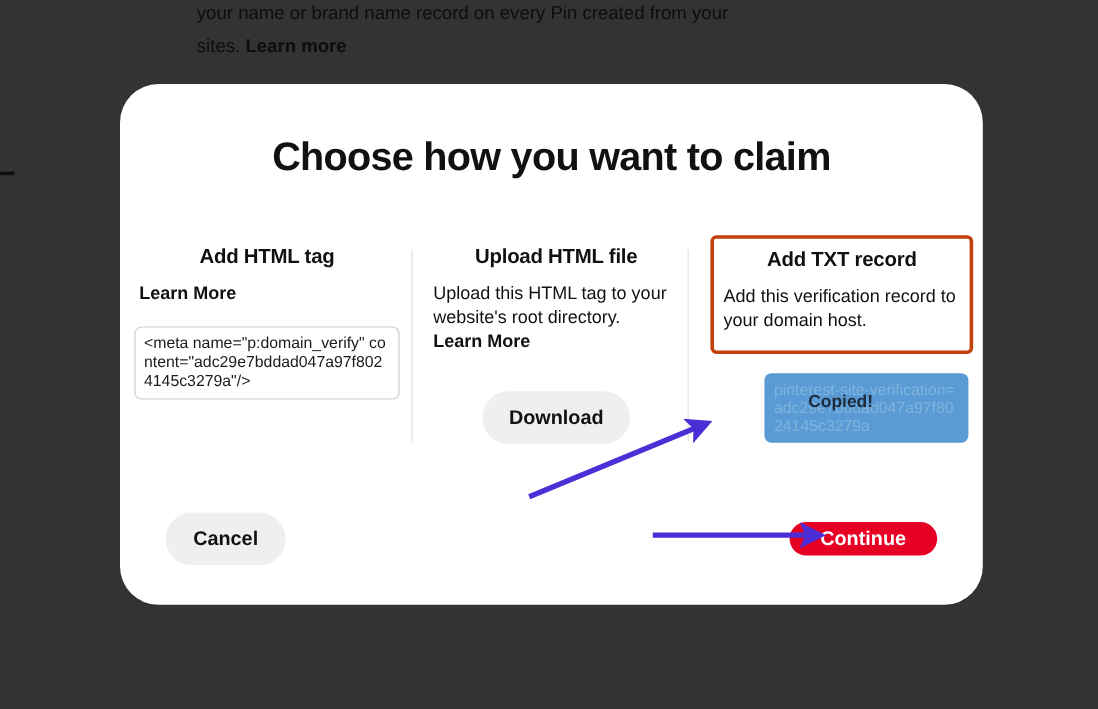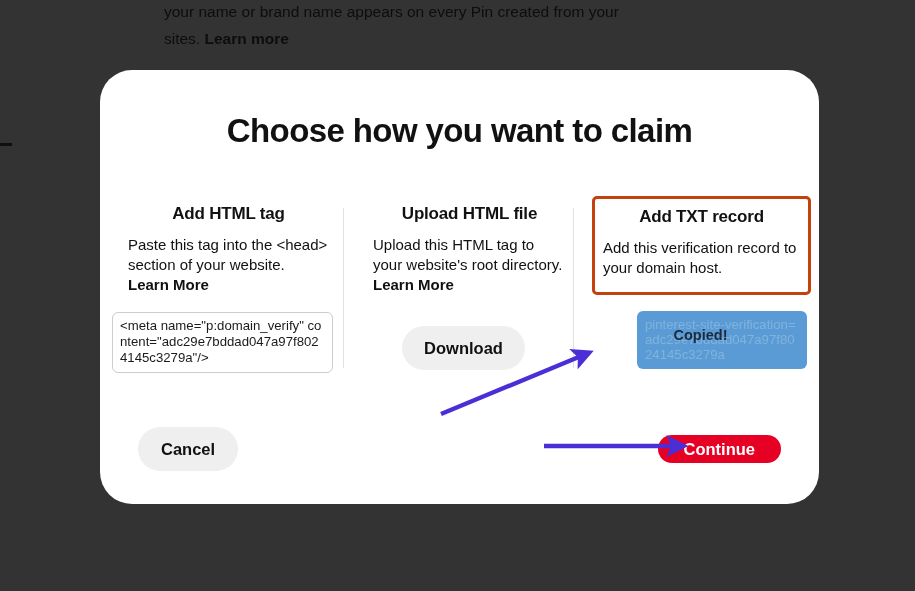--- a/index.html
+++ b/index.html
@@ -100,21 +100,20 @@
     top: 6px;
     width: 1px;
     height: 160px;
     background: #e4e2e0;
   }
   .divider.d1 { left: 243px; }
   .divider.d2 { left: 473px; }
 
   .col-head-box {
     padding: 2px 4px 4px;
-    margin-left: 12px;
   }
   .col-head-box.highlighted {
     border: 3px solid #c2410c;
     border-radius: 5px;
     padding: 8px 8px 14px;
     margin: -6px -4px 0 -2px;
   }
 
   .col-title {
     text-align: center;
@@ -256,40 +255,39 @@
 
 <div class="bg-page">
 
   <div class="bg-sidebar">
 
     <div class="sidebar-dash"></div>
 
   </div>
 
   <div class="bg-body-text">
-    <span>your name or brand name appears on every Pin created from your</span>
+    <span>your name or brand name record on every Pin created from your</span>
     <span>sites. </span><b>Learn more</b>
   </div>
 
 </div>
 
 <div class="modal">
 
   <div class="modal-title">Choose how you want to claim</div>
 
   <div class="options">
 
     <div class="divider d1"></div>
     <div class="divider d2"></div>
 
     <div class="col">
       <div class="col-head-box">
         <div class="col-title">Add HTML tag</div>
         <div class="col-desc">
-          <span>Paste this tag into the &lt;head&gt; section of your website.</span>
           <a class="learn-more" href="#">Learn More</a>
         </div>
       </div>
       <div class="code-box">&lt;meta name="p:domain_verify" content="adc29e7bddad047a97f8024145c3279a"/&gt;</div>
     </div>
 
     <div class="col">
       <div class="col-head-box">
         <div class="col-title">Upload HTML file</div>
         <div class="col-desc">

